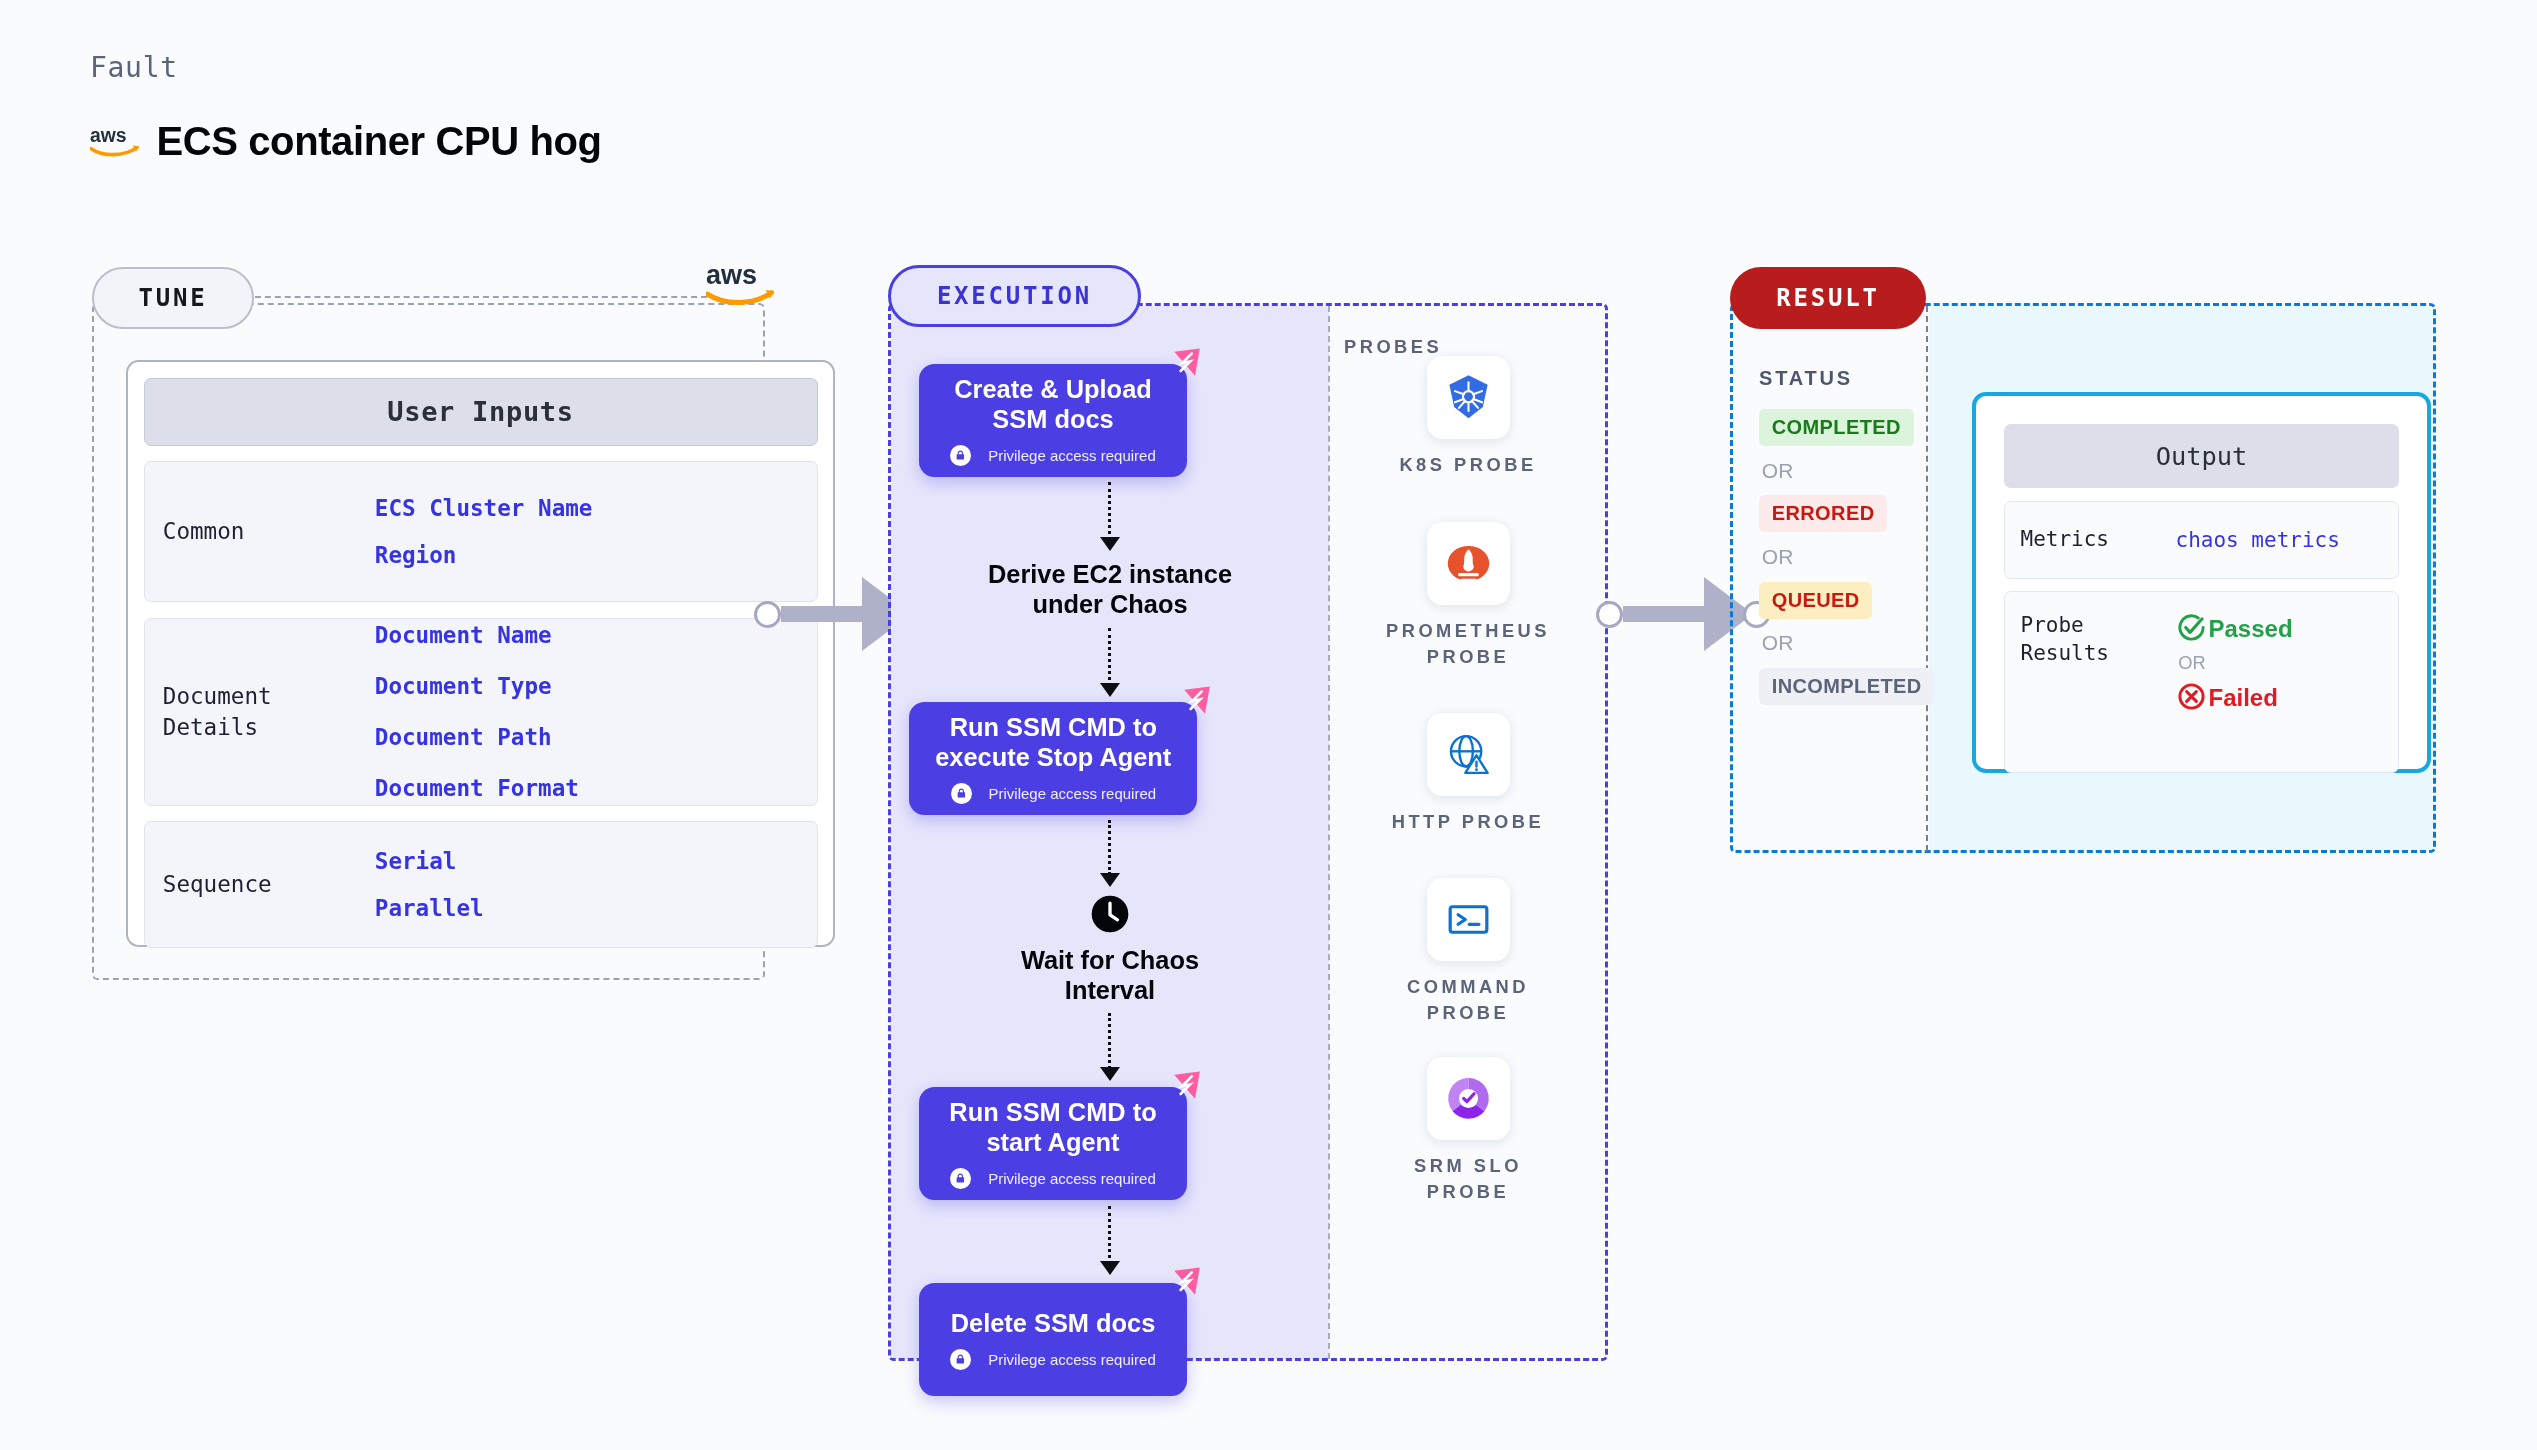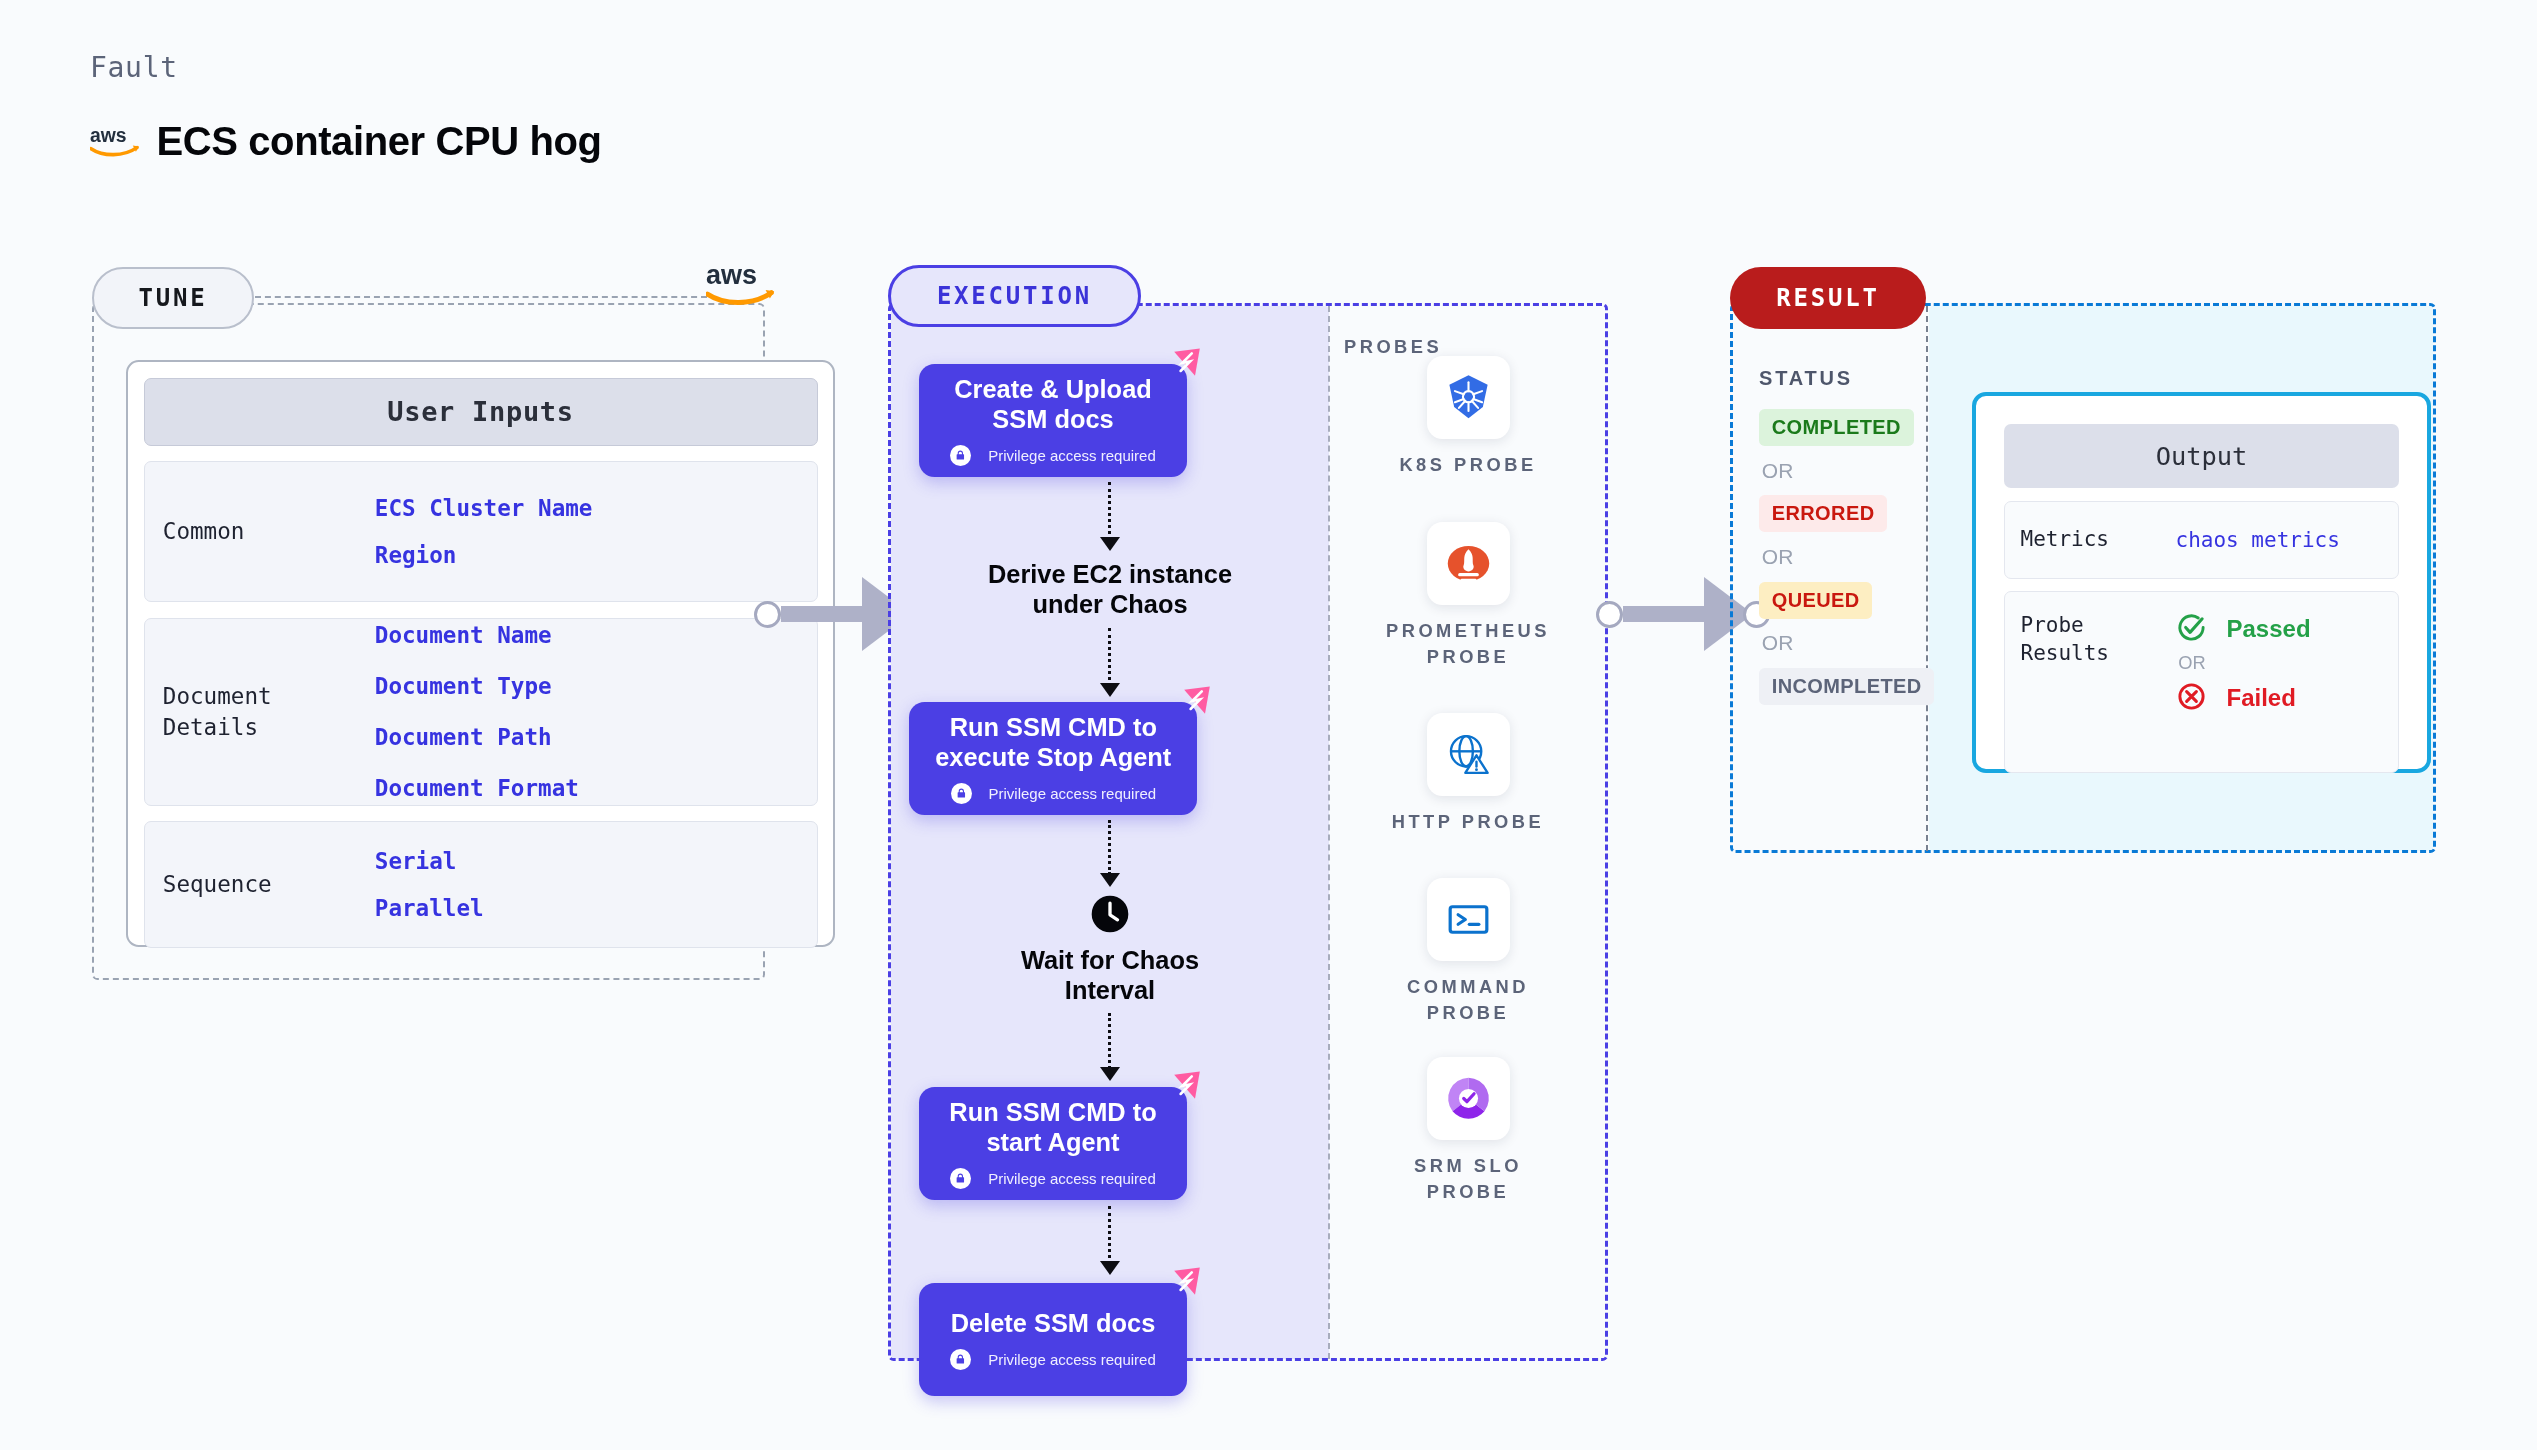--- a/index.html
+++ b/index.html
@@ -212,21 +212,21 @@
   .out-key {
     width: 155px; flex: none;
     font-family: "DejaVu Sans Mono", monospace; font-size: 21px;
     color: #1e2230; line-height: 1.3;
   }
   .out-metric-val {
     font-family: "DejaVu Sans Mono", monospace; font-size: 21px;
     color: #3633e0;
   }
   .probe-res { display: flex; flex-direction: column; gap: 7px; }
-  .res-line { display: flex; align-items: center; gap: 20px; }
+  .res-line { display: flex; align-items: center; gap: 2px; }
   .res-text { font-size: 24px; font-weight: bold; }
   .res-or { font-size: 18.3px; color: #9aa2b1; margin-left: 2.8px; }
 </style>
 </head>
 <body>
 
 <div class="page">
 
   <div class="fault-label">Fault</div>
   <div class="title-row">

